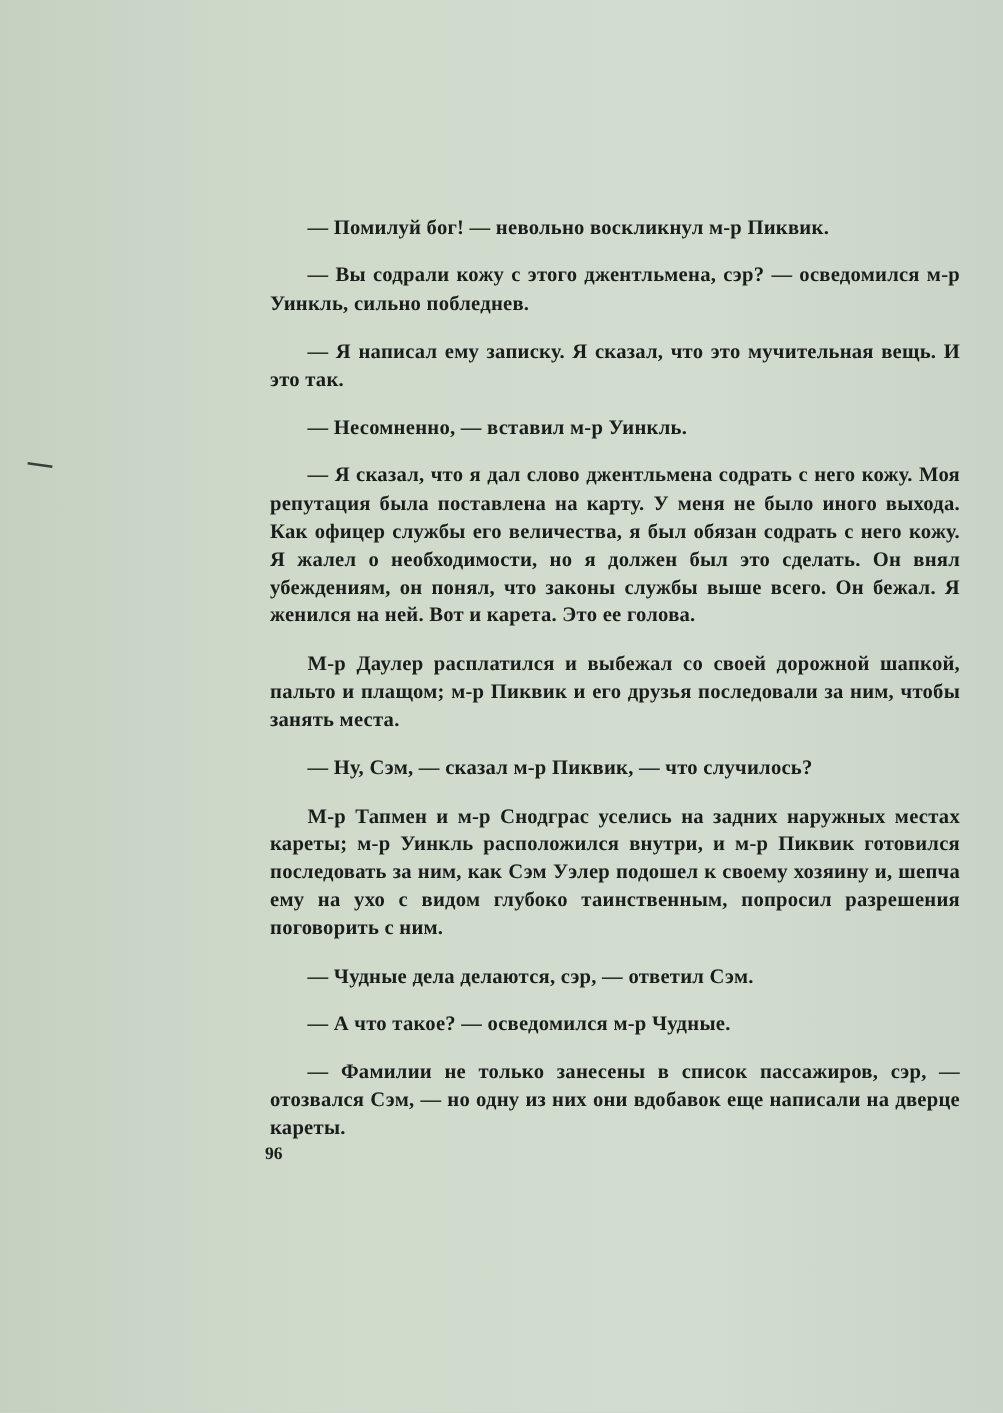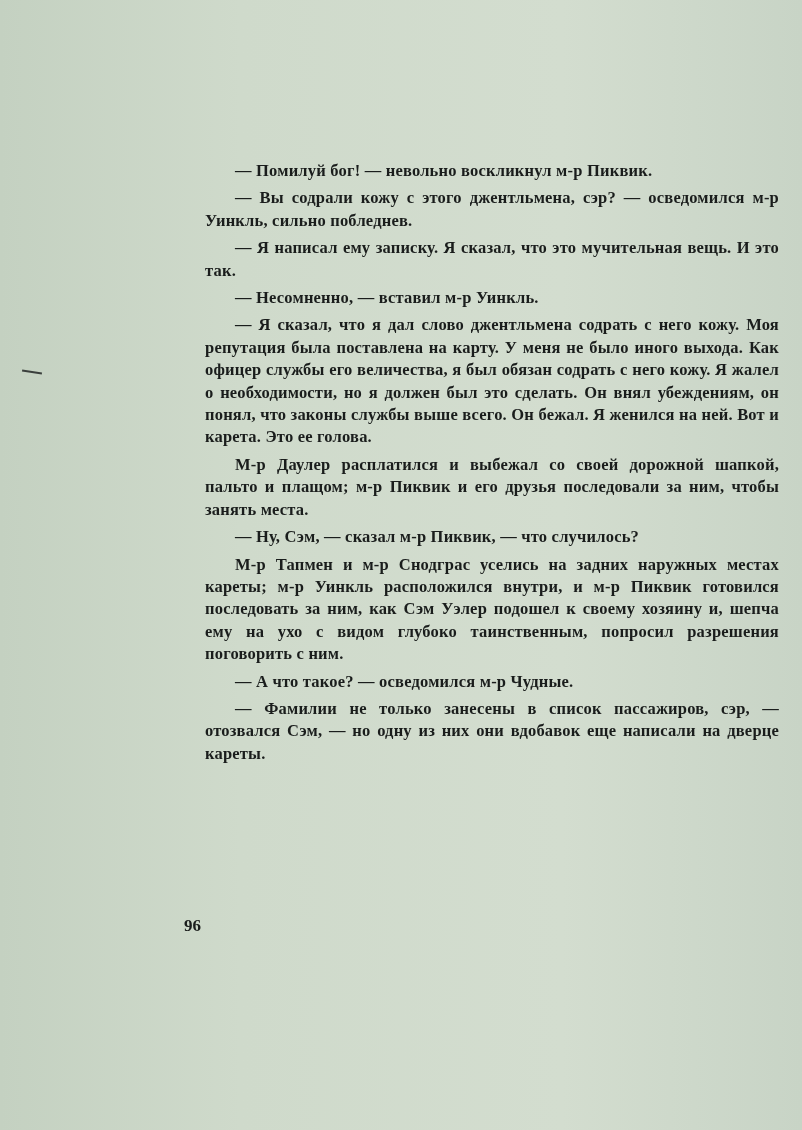--- a/index.html
+++ b/index.html
@@ -11,41 +11,42 @@
   }
   .page {
     position: relative; width: 802px; height: 1130px;
     background: linear-gradient(90deg, #c4d1c1 0%, #cfdacb 30%, #d3ddcf 70%, #c8d4c6 100%);
   }
   .text-block {
     position: absolute; left: 200px; top: 155px; width: 584px;
     font-size: 16.5px; line-height: 22.4px; text-align: justify;
     font-weight: bold; letter-spacing: 0.2px;
   }
-  .para { margin: 5px; text-indent: 30px; }
+  .para { margin: 16px; text-indent: 30px; }
   .page-number {
-    position: absolute; left: 184px; top: 916px;
-    font-size: 17px; font-weight: bold;
+    position: absolute; left: 212px; top: 916px;
+    font-size: 14px; font-weight: bold;
   }
   .margin-mark {
     position: absolute; left: 22px; top: 371px; width: 20px; height: 2px;
     background: #3a3f3c; transform: rotate(8deg);
   }
 </style>
 </head>
 <body>
 
 <div class="page">
   <div class="margin-mark"></div>
   <div class="text-block">
     <p class="para">— Помилуй бог! — невольно воскликнул м-р Пиквик.</p>
     <p class="para">— Вы содрали кожу с этого джентльмена, сэр? — осведомился м-р Уинкль, сильно побледнев.</p>
     <p class="para">— Я написал ему записку. Я сказал, что это мучительная вещь. И это так.</p>
     <p class="para">— Несомненно, — вставил м-р Уинкль.</p>
     <p class="para">— Я сказал, что я дал слово джентльмена содрать с него кожу. Моя репутация была поставлена на карту. У меня не было иного выхода. Как офицер службы его величества, я был обязан содрать с него кожу. Я жалел о необходимости, но я должен был это сделать. Он внял убеждениям, он понял, что законы службы выше всего. Он бежал. Я женился на ней. Вот и карета. Это ее голова.</p>
     <p class="para">М-р Даулер расплатился и выбежал со своей дорожной шапкой, пальто и плащом; м-р Пиквик и его друзья последовали за ним, чтобы занять места.</p>
     <p class="para">— Ну, Сэм, — сказал м-р Пиквик, — что случилось?</p>
     <p class="para">М-р Тапмен и м-р Снодграс уселись на задних наружных местах кареты; м-р Уинкль расположился внутри, и м-р Пиквик готовился последовать за ним, как Сэм Уэлер подошел к своему хозяину и, шепча ему на ухо с видом глубоко таинственным, попросил разрешения поговорить с ним.</p>
+    <p class="para">— Чудные дела делаются, сэр, — ответил Сэм.</p>
     <p class="para">— А что такое? — осведомился м-р Чудные.</p>
     <p class="para">— Фамилии не только занесены в список пассажиров, сэр, — отозвался Сэм, — но одну из них они вдобавок еще написали на дверце кареты.</p>
   </div>
   <div class="page-number">96</div>
 </div>
 
 </body></html>

